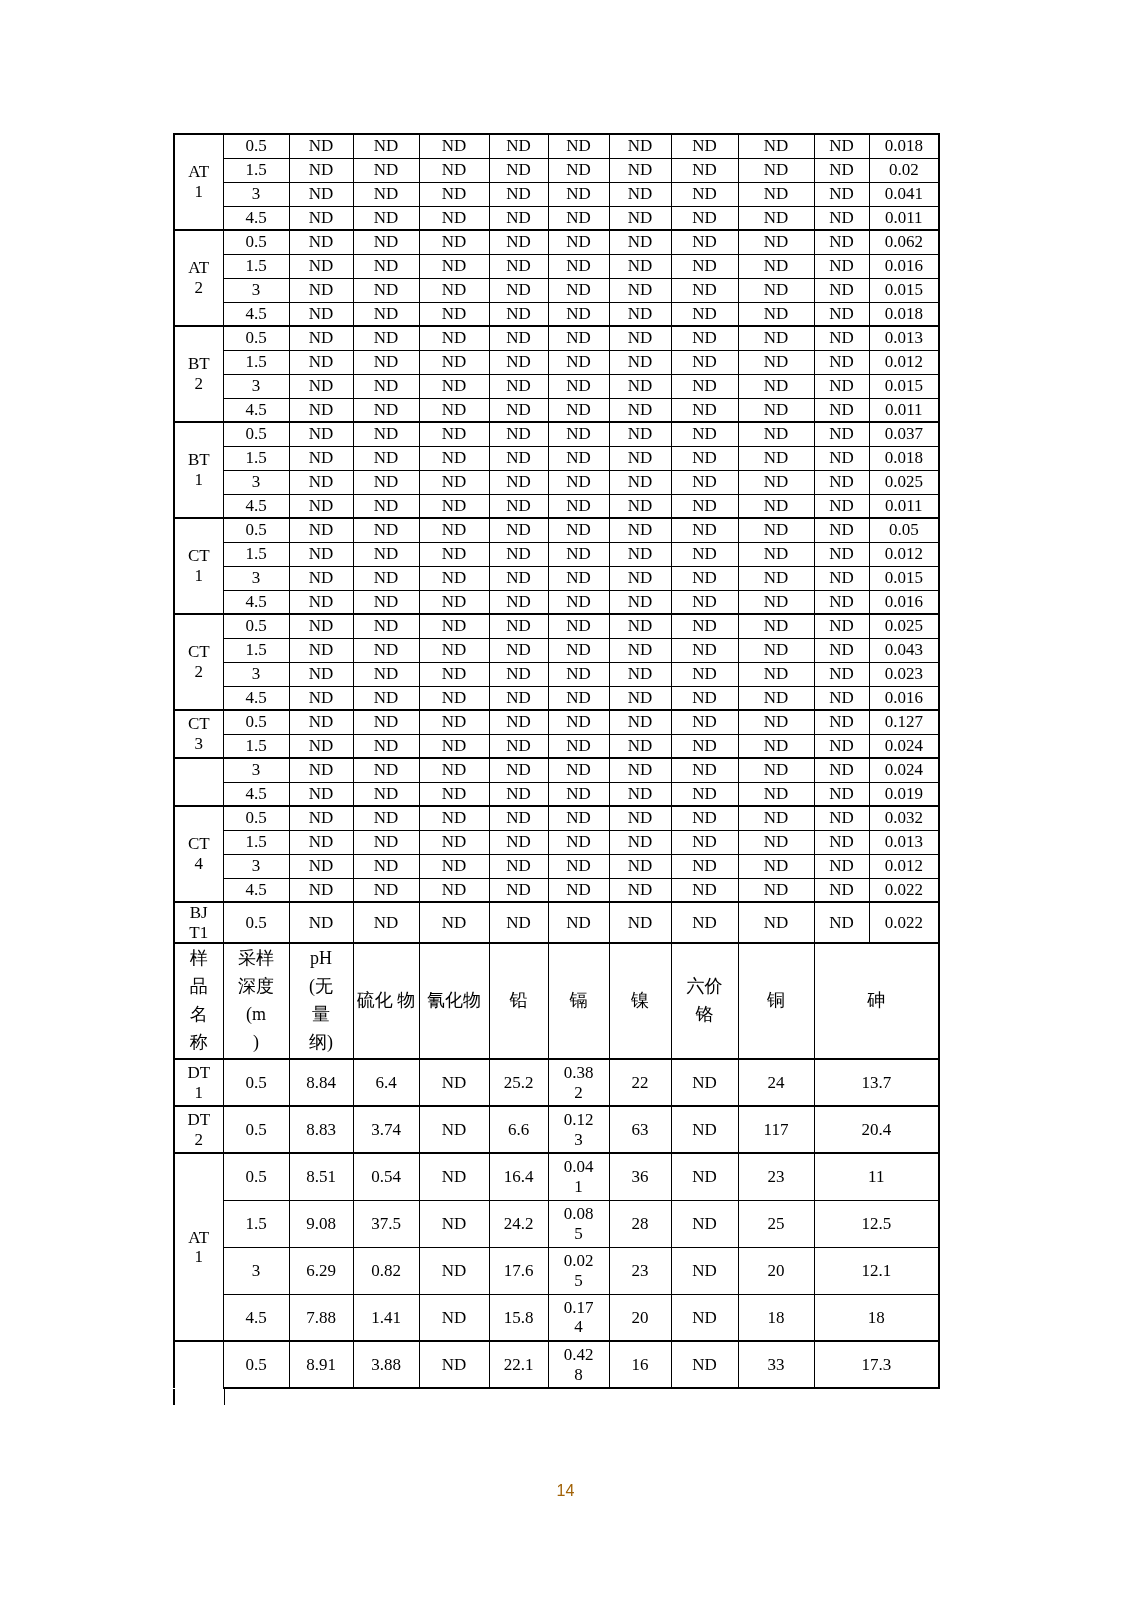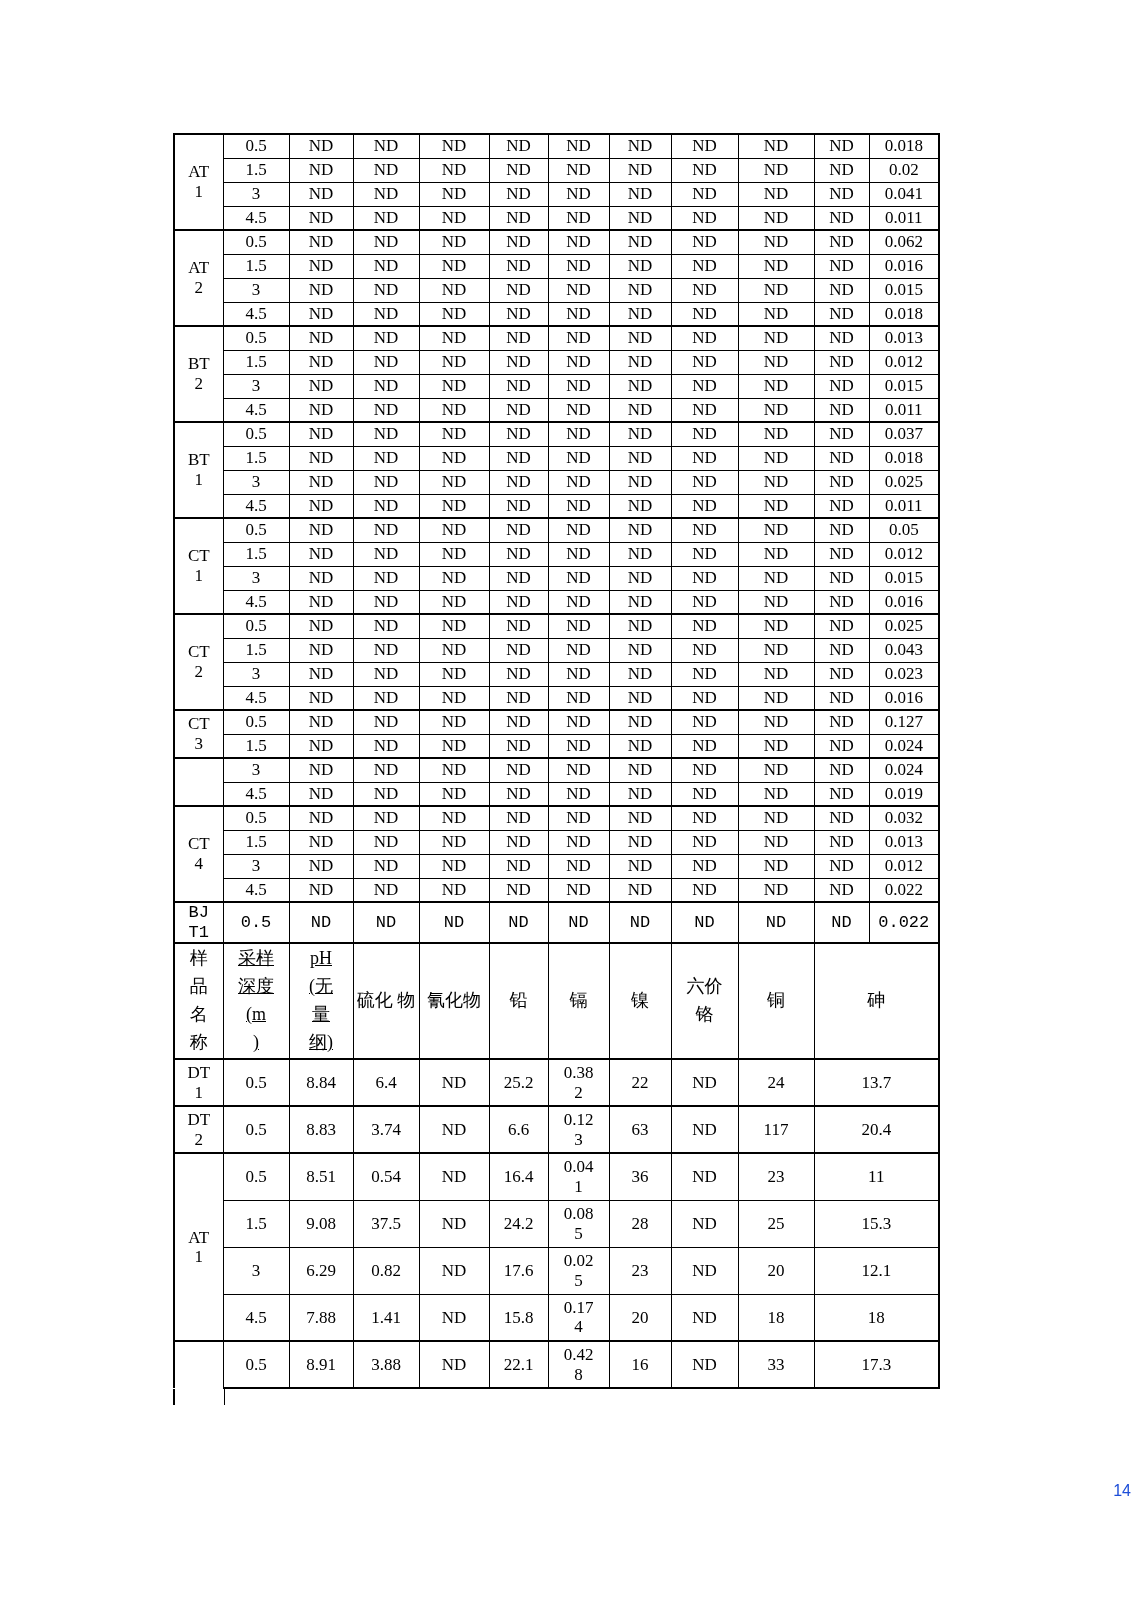--- a/index.html
+++ b/index.html
@@ -12,36 +12,36 @@
   table.doc-table{
     border-collapse:collapse;table-layout:fixed;width:765px;
     border:2px solid #000;border-bottom:none;
   }
   table.doc-table td{
     border:1px solid #000;padding:0;text-align:center;vertical-align:middle;
     font-size:17px;line-height:1.15;white-space:pre-line;overflow:hidden;
   }
   tr.group-start td{border-top-width:2px;}
   tr.top-row{height:24px;}
-  tr.row-bjt{height:41px;font-family:Liberation Mono, monospace;}
+  tr.row-bjt{height:41px;}
   tr.header-row{height:116px;}
   tr.header-row td{font-size:18px;line-height:1.55;}
   .hdr-vert{vertical-align:top;padding-top:3px;}
-  .hdr-lines{vertical-align:top;padding-top:3px;text-decoration:underline;}
+  .hdr-lines{vertical-align:top;padding-top:3px;}
   .hdr-top{vertical-align:top;padding-top:3px;}
   .hdr-single{vertical-align:top;padding-top:31px;}
   tr.bot-row{height:47px;}
   tr.cut-row td{border-bottom:2px solid #000;}
   tr.cut-row td.name-cell{border-bottom:none;}
   .cut-ext{position:absolute;background:#000;top:100%;}
   .cut-ext.left{left:0;width:2px;height:16px;}
   .cut-ext.mid{left:51px;width:1px;height:16px;}
   .page-number{
-    position:absolute;left:0;right:0;top:1482px;text-align:right;
-    font:16px "Liberation Sans","DejaVu Sans",sans-serif;color:#1d4ed8;
+    position:absolute;left:0;right:0;top:1482px;text-align:center;
+    font:16px "Liberation Sans","DejaVu Sans",sans-serif;color:#a16207;
   }
 </style>
 </head>
 <body>
 
 <div class="table-wrap">
   <table class="doc-table">
     <colgroup>
       <col style="width:49px">
         <col style="width:66px">
@@ -577,21 +577,21 @@
           <td>1.5</td>
           <td>9.08</td>
           <td>37.5</td>
           <td>ND</td>
           <td>24.2</td>
           <td>0.08
 5</td>
           <td>28</td>
           <td>ND</td>
           <td>25</td>
-          <td colspan="2">15.3</td>
+          <td colspan="2">12.5</td>
         </tr>
         <tr class="bot-row">
           <td>3</td>
           <td>6.29</td>
           <td>0.82</td>
           <td>ND</td>
           <td>17.6</td>
           <td>0.02
 5</td>
           <td>23</td>

